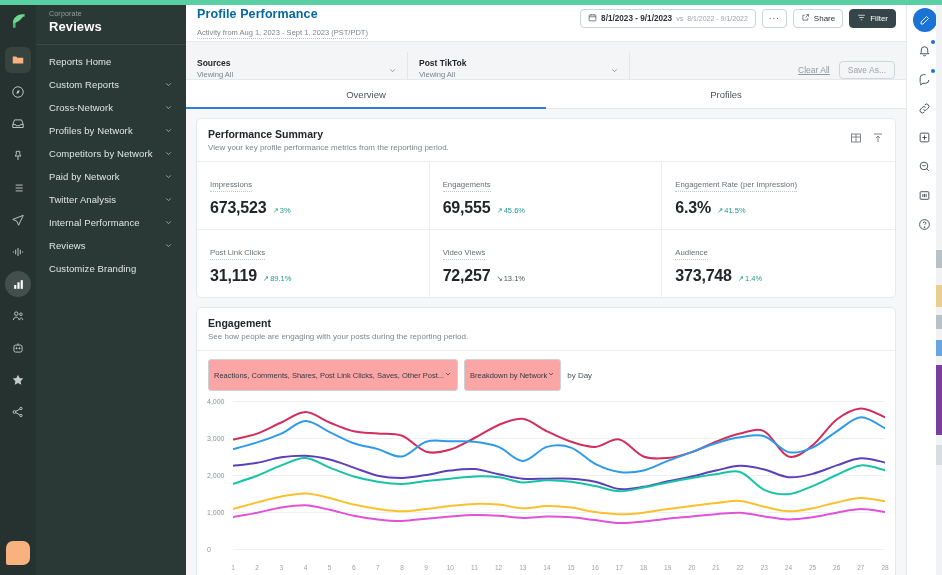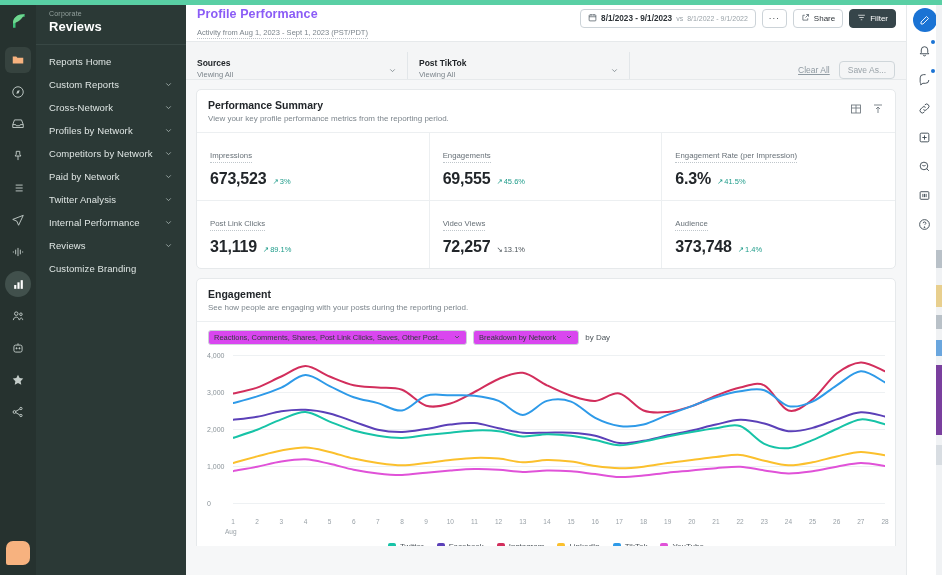--- a/index.html
+++ b/index.html
@@ -49,21 +49,21 @@
   .chev { color: #9fadaa; display:flex; }
 
   
   .main { flex: 1; height: 575px; background: #f6f7f8; overflow: hidden; position: relative; }
 
   .topbar {
     background: #fff; height: 42px; display: flex; align-items: flex-start;
     justify-content: space-between; padding: 7px 10px 0 11px;
     border-bottom: 1px solid #e6e9eb;
   }
-  .ttl { font-size: 12.5px; font-weight: bold; color: #8b5cf6; letter-spacing:.1px;}
+  .ttl { font-size: 12.5px; font-weight: bold; color: #0369a1; letter-spacing:.1px;}
   .sub { font-size: 7.5px; color: #7c858c; margin-top: 3px; border-bottom: 1px dotted #b9c0c5; display:inline-block; padding-bottom:1px;}
   .tb-right { display: flex; align-items: center; gap: 6px; padding-top: 2px;}
   .pill {
     border: 1px solid #ccd3d8; border-radius: 4px; background: #fff;
     height: 19px; display: flex; align-items: center; gap: 4px;
     padding: 0 7px; font-size: 8px; color: #2d3338; cursor: pointer; white-space: nowrap;
   }
   .pill.dark { background: #36454a; border-color:#36454a; color: #fff; }
   .pill .vs { color: #9aa3a9; font-size: 7px; }
   .pill .dr { font-weight: bold; font-size: 8.2px;}
@@ -98,21 +98,21 @@
   .metrics { display:flex; flex-wrap:wrap; }
   .metric { width: 33.333%; padding: 11px 11px 12px 13px; border-right:1px solid #eceff1; border-bottom:1px solid #eceff1;}
   .metric:nth-child(3n) { border-right:none; }
   .metric:nth-child(n+4) { border-bottom:none; }
   .m-lbl { font-size: 7.8px; color:#677077; border-bottom:1px dotted #bfc6cb; display:inline-block; padding-bottom:2px;}
   .m-row { display:flex; align-items:baseline; gap:6px; margin-top:7px;}
   .m-val { font-size: 16px; font-weight:bold; color:#22262a; letter-spacing:-.2px;}
   .m-chg { font-size: 7.5px; display:flex; align-items:center; gap:1px;}
 
   .chart-ctrls { display:flex; align-items:center; gap:6px; padding: 8px 11px 2px; }
-  .sel { border:1px solid #ccd3d8; border-radius:3px; background:#d946ef; height:15px; display:flex; align-items:center; gap:9px; padding:0 5px; font-size:7.5px; color:#343a3f; cursor:pointer; white-space:nowrap;}
+  .sel { border:1px solid #ccd3d8; border-radius:3px; background:#fca5a5; height:32px; display:flex; align-items:center; gap:0; padding:0 5px; font-size:7.5px; color:#343a3f; cursor:pointer; white-space:nowrap;}
   .byday { font-size: 8px; color:#4a5258; }
 
   .plot { position:relative; height: 168px; margin: 2px 10px 0 10px; }
   .ylab { position:absolute; left:0; font-size:7px; color:#8a9399; transform: translateY(-50%); }
   .gl { position:absolute; left:26px; right:0; height:1px; background:#eef1f3;}
   .xaxis { position:relative; height:22px; margin: 0 10px; }
   .xtick { position:absolute; font-size:6.5px; color:#9aa2a8; transform:translateX(-50%); top:1px;}
   .xmon { position:absolute; font-size:6.5px; color:#9aa2a8; top:11px;}
 
   .legend { display:flex; justify-content:center; gap:13px; padding: 3px 0 8px; }
@@ -351,20 +351,28 @@
         <span style="color:#7c858c;padding-top:3px;"><svg width="9" height="9" viewBox="0 0 24 24" fill="none" stroke="currentColor" stroke-width="2.2">
               <path d="M6 9l6 6 6-6"></path>
             </svg></span>
       </div>
       <div class="fspacer">
         <span class="clear">Clear All</span>
         <span class="saveas">Save As...</span>
       </div>
     </div>
 
+    <div class="tabs">
+      <div class="tab on">
+          <span>Overview</span>
+        </div>
+      <div class="tab">
+          <span>Profiles</span>
+        </div>
+    </div>
 
     <div class="scroll">
 
       <div class="card">
         <div class="card-head">
           <div>
             <div class="card-title">Performance Summary</div>
             <div class="card-desc">View your key profile performance metrics from the reporting period.</div>
           </div>
           <div class="card-acts">

